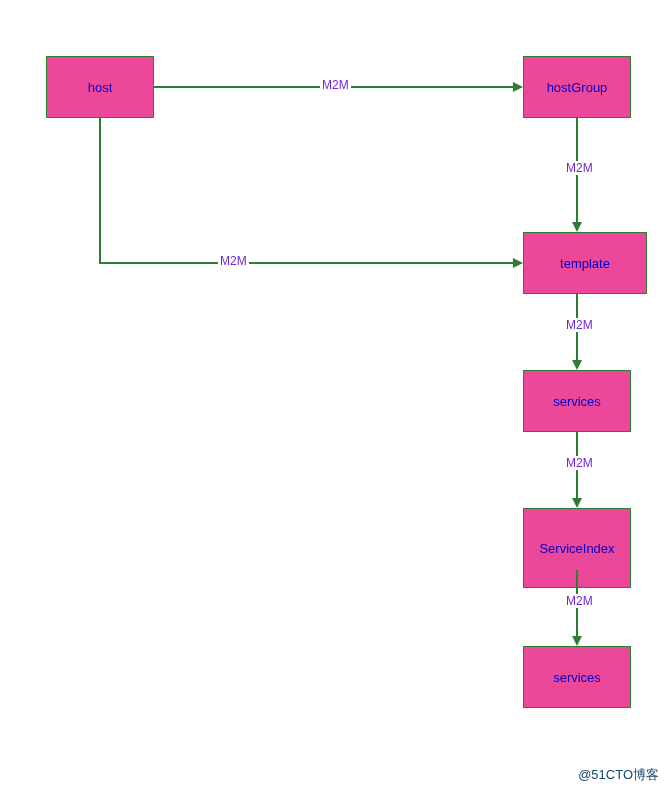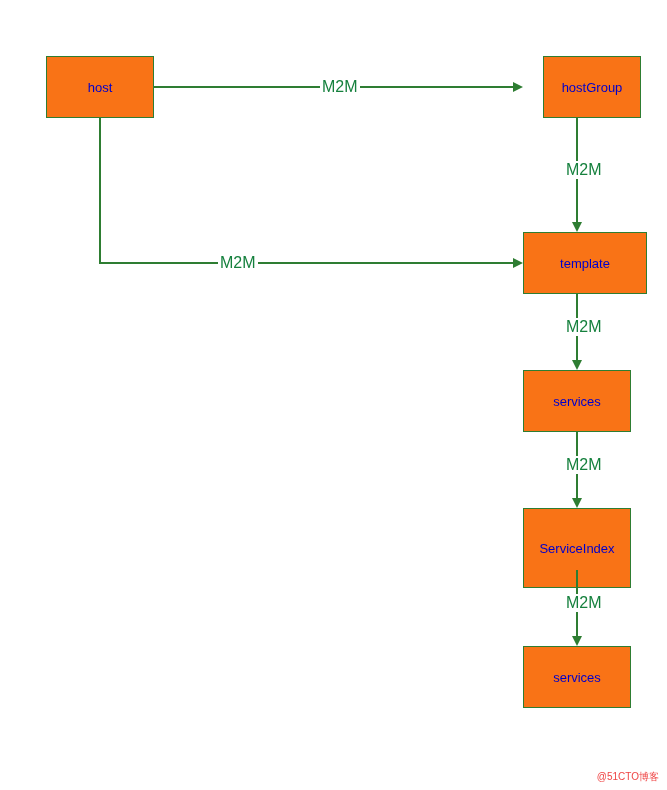--- a/index.html
+++ b/index.html
@@ -5,36 +5,36 @@
     * { margin: 0; padding: 0; box-sizing: border-box; }
     body {
       width: 667px;
       height: 790px;
       background: #ffffff;
       position: relative;
       font-family: Arial, sans-serif;
     }
     .node {
       position: absolute;
-      background: #f97316;
+      background: #ec4899;
       border: 1.5px solid #2e7d32;
       display: flex;
       align-items: center;
       justify-content: center;
       color: #0000cc;
       font-size: 13px;
     }
     .edge-line {
       position: absolute;
       background: #2e7d32;
     }
     .edge-label {
       position: absolute;
-      color: #15803d;
-      font-size: 16px;
+      color: #6d28d9;
+      font-size: 12px;
       background: #ffffff;
       padding: 0 2px;
     }
     .arrow-right {
       position: absolute;
       width: 0;
       height: 0;
       border-top: 5px solid transparent;
       border-bottom: 5px solid transparent;
       border-left: 10px solid #2e7d32;
@@ -44,32 +44,32 @@
       width: 0;
       height: 0;
       border-left: 5px solid transparent;
       border-right: 5px solid transparent;
       border-top: 10px solid #2e7d32;
     }
     .watermark {
       position: absolute;
       right: 8px;
       bottom: 6px;
-      color: #ef4444;
-      font-size: 10px;
+      color: #0c4a6e;
+      font-size: 13px;
     }
   </style>
 </head>
 <body>
 
 <div class="node" style="left:46px; top:56px; width:108px; height:62px;">
   <span>host</span>
 </div>
 
-<div class="node" style="left:523px; top:56px; width:98px; height:62px;margin-left:20px;">
+<div class="node" style="left:523px; top:56px; width:108px; height:62px;">
   <span>hostGroup</span>
 </div>
 
 <div class="node" style="left:523px; top:232px; width:124px; height:62px;">
   <span>template</span>
 </div>
 
 <div class="node" style="left:523px; top:370px; width:108px; height:62px;">
   <span>services</span>
 </div>

